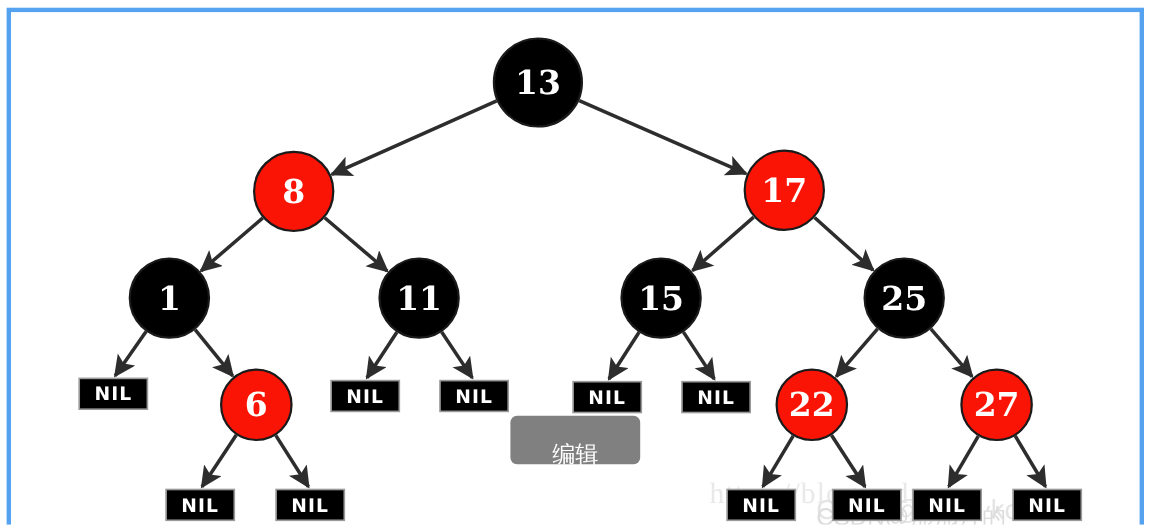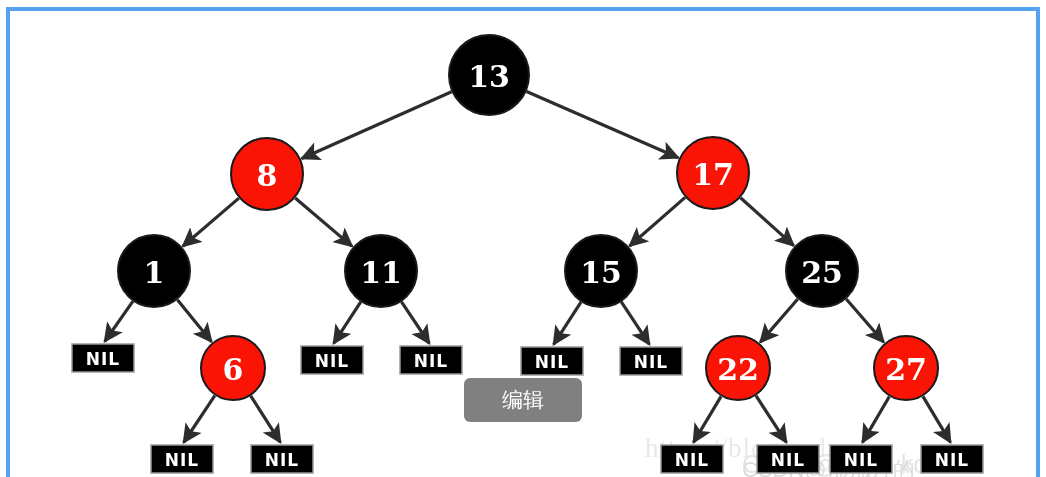--- a/index.html
+++ b/index.html
@@ -85,21 +85,21 @@
     background: #808080;
     border: none;
     border-radius: 6px;
     color: #ffffff;
     font-family: "DejaVu Sans", sans-serif;
     font-size: 21px;
     line-height: 44px;
     text-align: center;
     cursor: pointer;
     z-index: 30;
-    padding: 0;
+    padding: 13px;
     user-select: none;
   }
   
   .node-label {
     font-family: "DejaVu Serif", serif;
     font-size: 30px;
     font-weight: bold;
     fill: #ffffff;
     text-anchor: middle;
     dominant-baseline: central;

